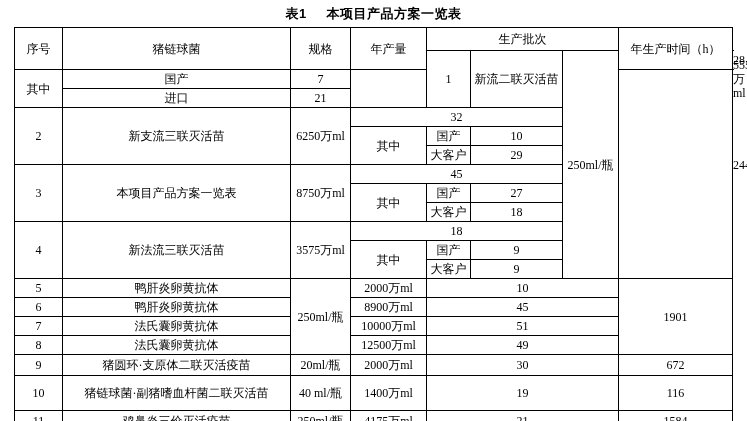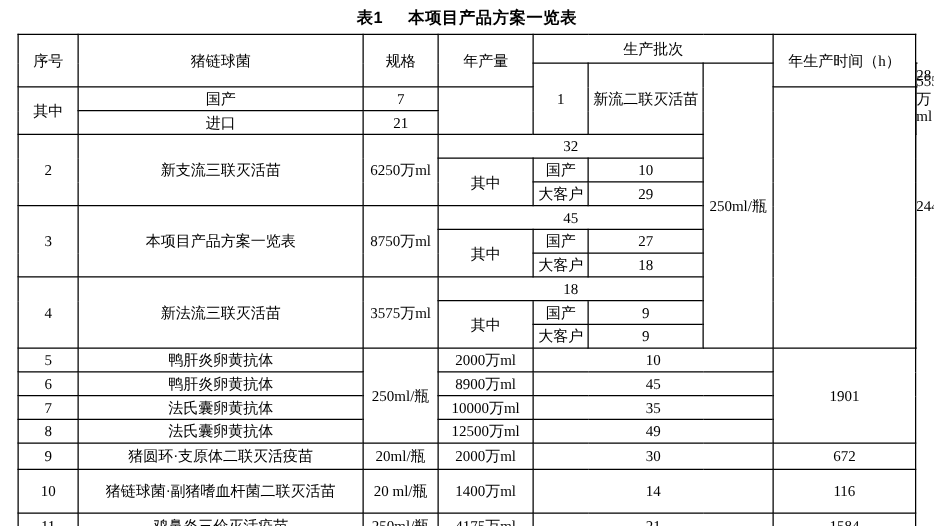--- a/index.html
+++ b/index.html
@@ -161,21 +161,21 @@
       <td style="height:18px">6</td>
       <td class="nm">鸭肝炎卵黄抗体</td>
       <td>8900万ml</td>
       <td colspan="3">45</td>
     </tr>
 
     <tr>
       <td style="height:18px">7</td>
       <td class="nm">法氏囊卵黄抗体</td>
       <td>10000万ml</td>
-      <td colspan="3">35</td>
+      <td colspan="3">51</td>
     </tr>
 
     <tr>
       <td style="height:18px">8</td>
       <td class="nm">法氏囊卵黄抗体</td>
       <td>12500万ml</td>
       <td colspan="3">49</td>
     </tr>
 
     <tr>
@@ -183,23 +183,23 @@
       <td class="nm">猪圆环·支原体二联灭活疫苗</td>
       <td>20ml/瓶</td>
       <td>2000万ml</td>
       <td colspan="3">30</td>
       <td>672</td>
     </tr>
 
     <tr>
       <td style="height:34px">10</td>
       <td class="nm cell-pad two-line">猪链球菌·副猪嗜血杆菌二联灭活苗</td>
-      <td>20 ml/瓶</td>
+      <td>40 ml/瓶</td>
       <td>1400万ml</td>
-      <td colspan="3">14</td>
+      <td colspan="3">19</td>
       <td>116</td>
     </tr>
 
     <tr>
       <td style="height:20px">11</td>
       <td class="nm">鸡鼻炎三价灭活疫苗</td>
       <td>250ml/瓶</td>
       <td>4175万ml</td>
       <td colspan="3">21</td>
       <td>1584</td>

